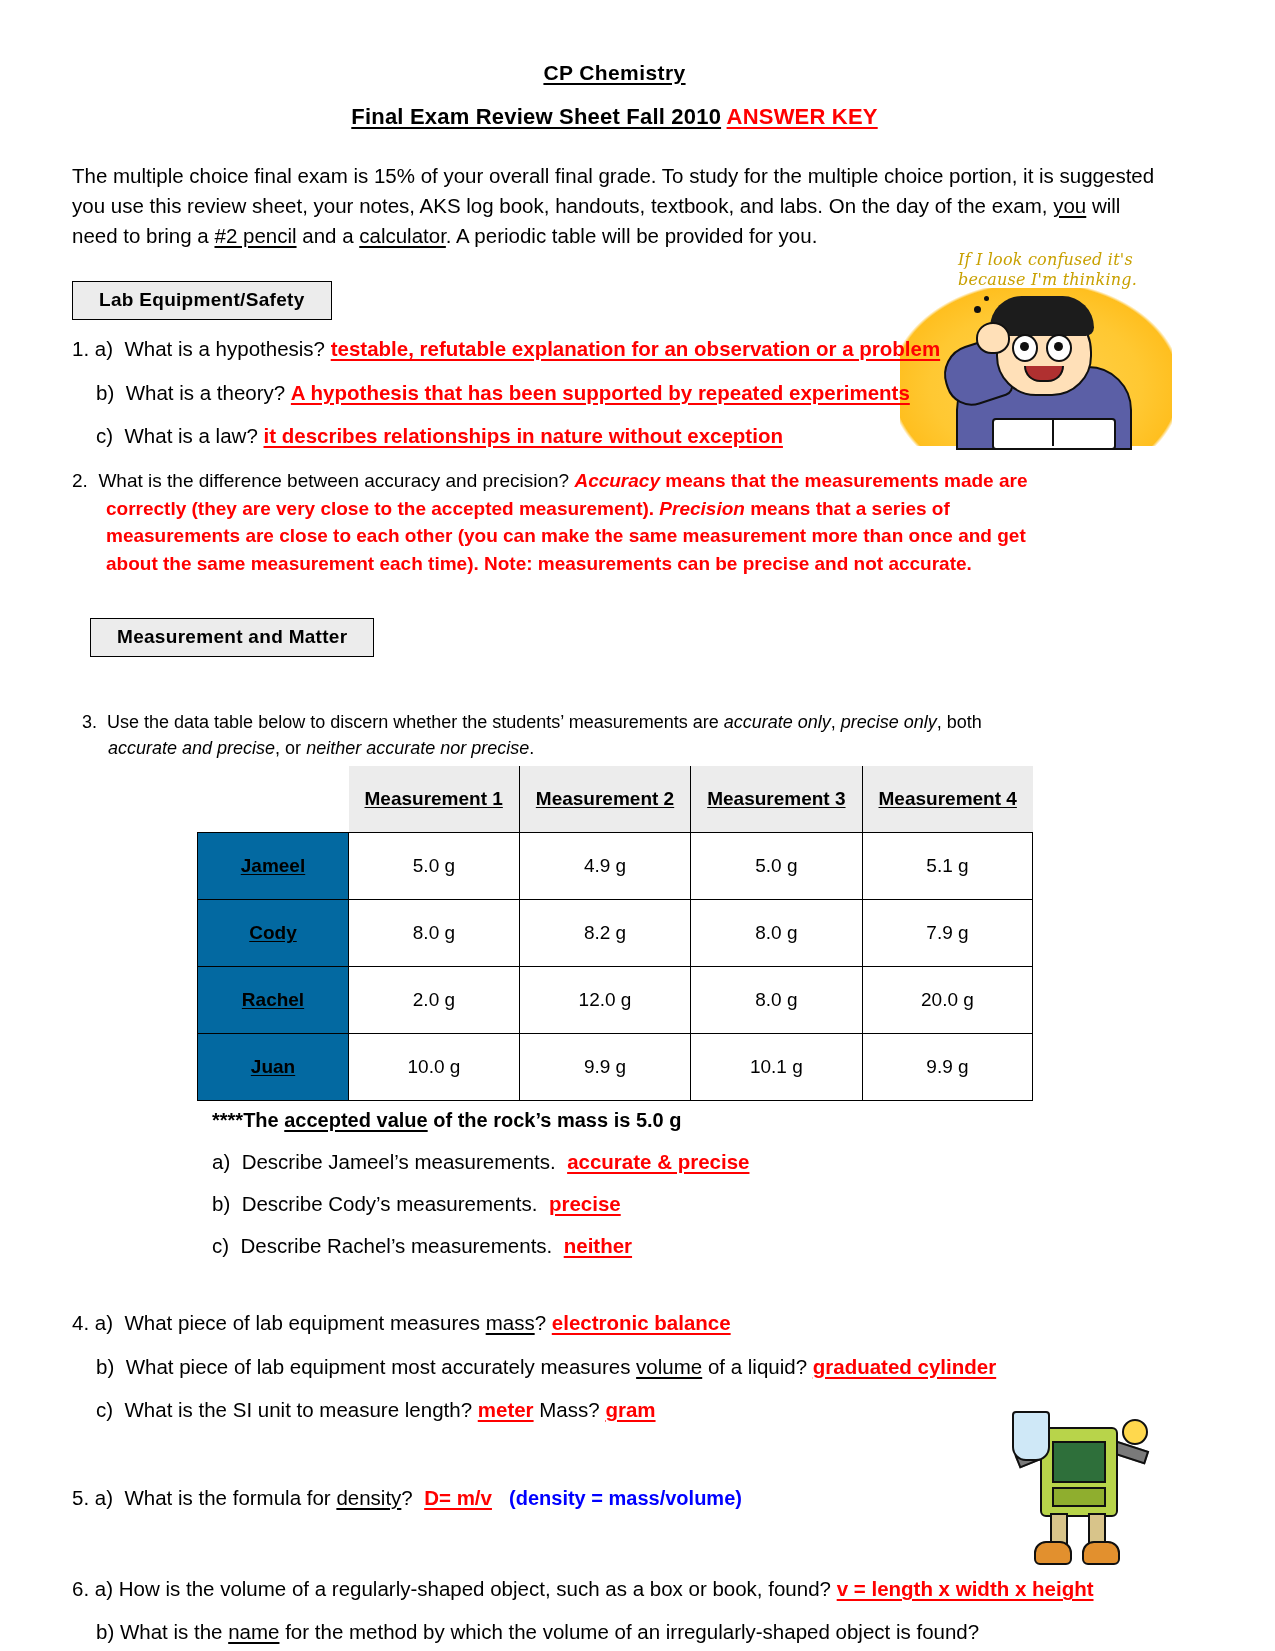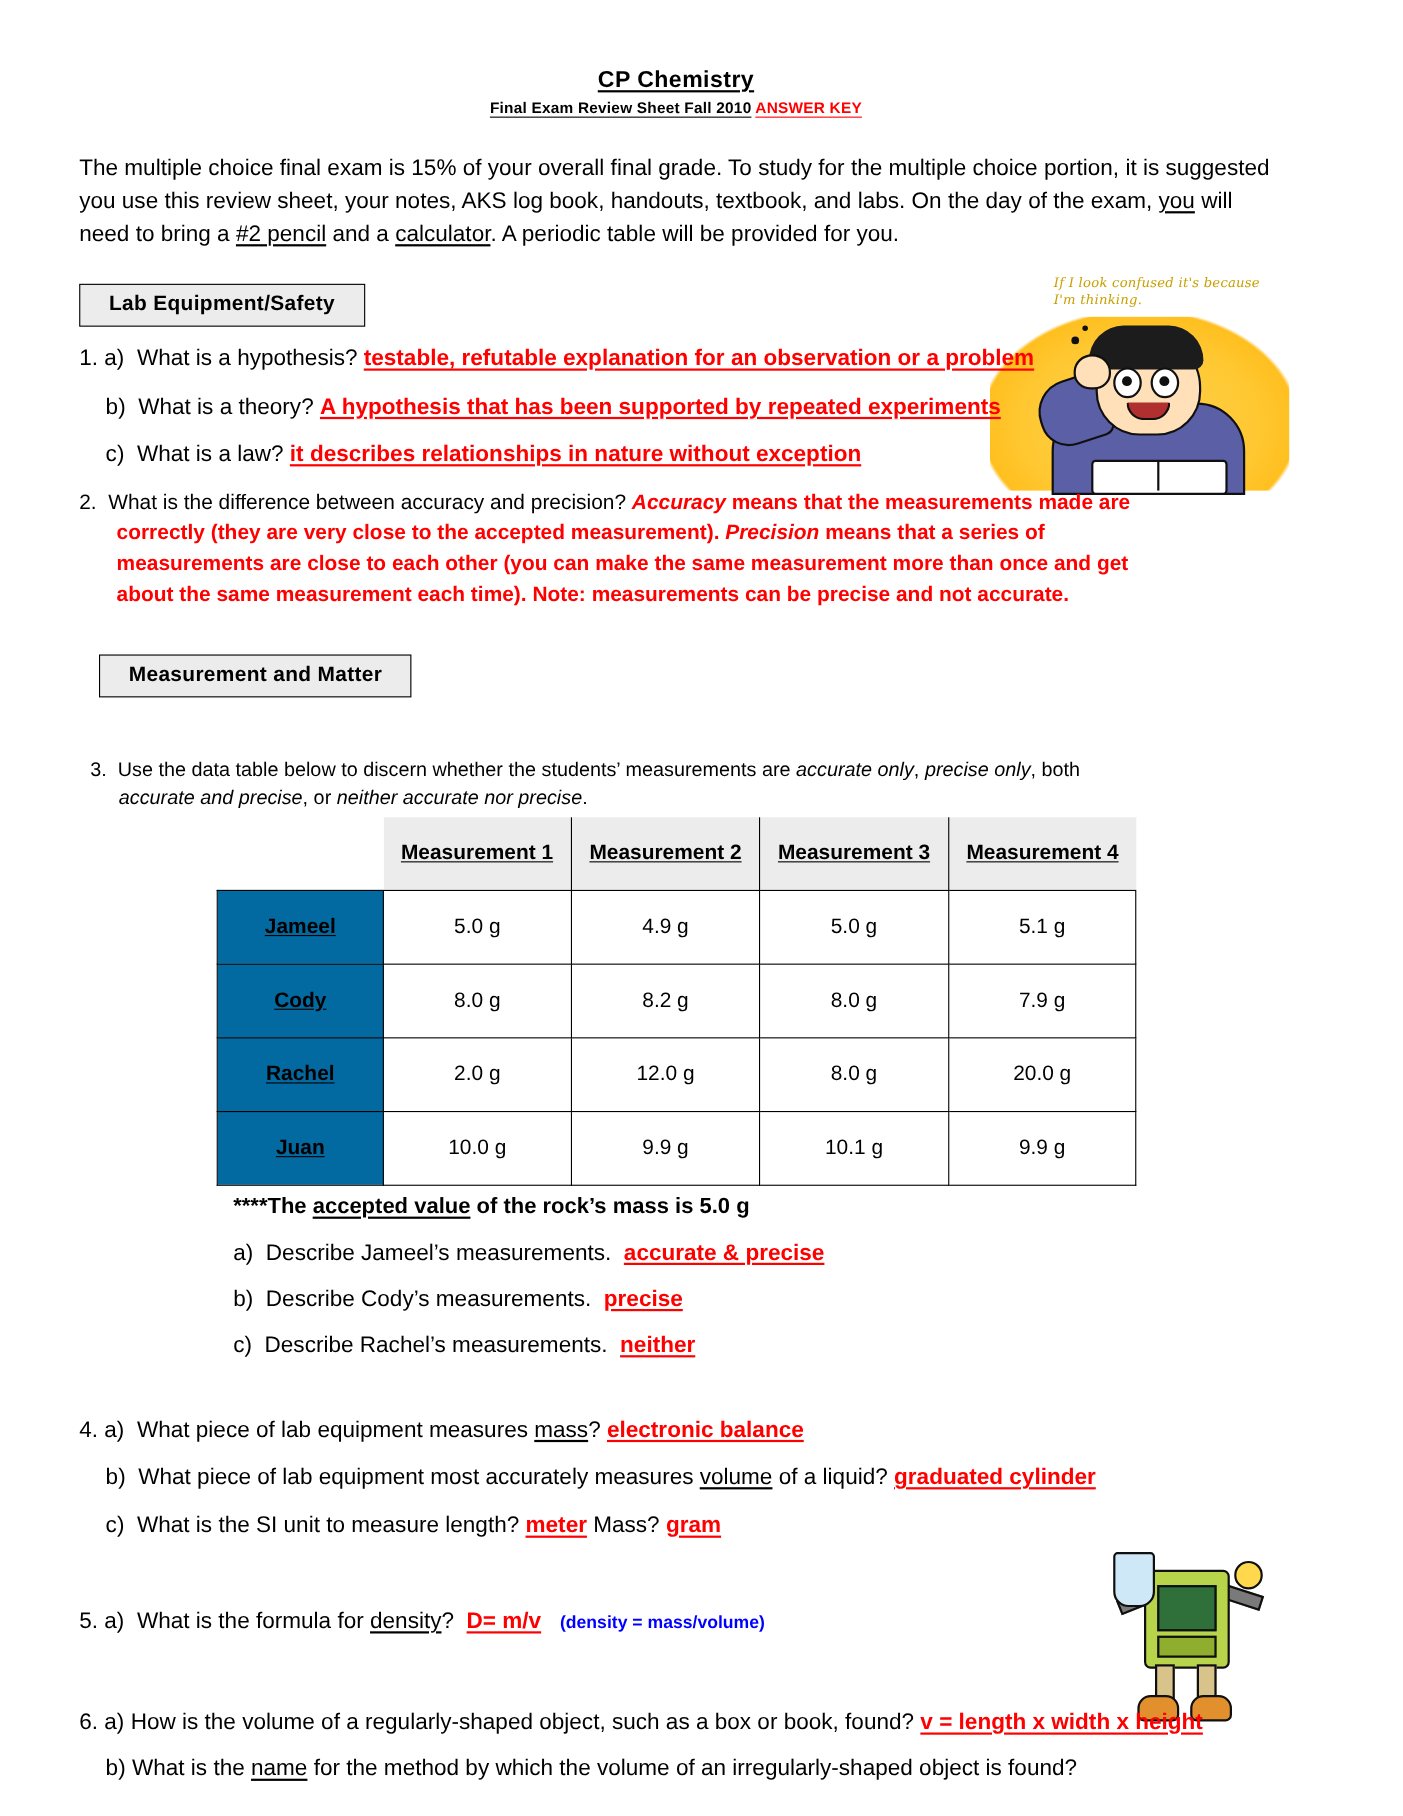--- a/index.html
+++ b/index.html
@@ -29,24 +29,24 @@
   .title-block {
     text-align: center;
     line-height: 1.28;
   }
   .title-line1 {
     font-size: 21px;
     font-weight: bold;
     letter-spacing: 0.4px;
   }
   .title-line2 {
-    font-size: 14px;
+    font-size: 22px;
     font-weight: bold;
     letter-spacing: 0.2px;
-    margin-top: 3px;
+    margin-top: 16px;
   }
   .u { text-decoration: underline; text-underline-offset: 3px; }
   .red { color: #ff0000; }
 
   
   .intro {
     margin-top: 30px;
     font-size: 20.5px;
     line-height: 1.47;
     color: #000;
@@ -86,21 +86,21 @@
     font-weight: bold;
   }
   .ans-ital {
     color: #ff0000;
     font-weight: bold;
     font-style: italic;
   }
   .note-blue {
     color: #0000ff;
     font-weight: bold;
-    font-size: 16px;
+    font-size: 20px;
   }
 
   .q2-body {
     font-size: 19px;
     line-height: 1.46;
     margin-top: 16px;
   }
   .q2-cont {
     margin-left: 34px;
     color: #ff0000;
@@ -186,21 +186,21 @@
     width: 272px;
     height: 198px;
   }
   .cs-caption {
     position: absolute;
     left: 58px;
     top: 2px;
     width: 190px;
     font-family: "DejaVu Serif", serif;
     font-style: italic;
-    font-size: 12px;
+    font-size: 16px;
     color: #c8a000;
     line-height: 1.25;
     letter-spacing: 0.2px;
   }
   .cs-sun {
     position: absolute;
     left: 0px;
     top: 40px;
     width: 272px;
     height: 158px;

